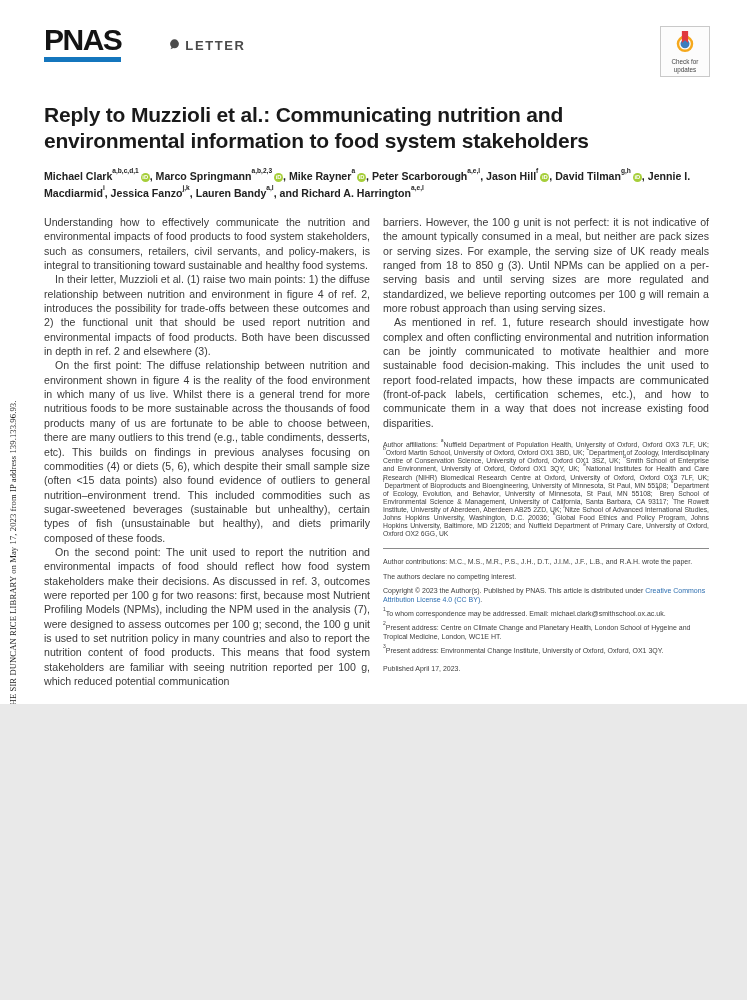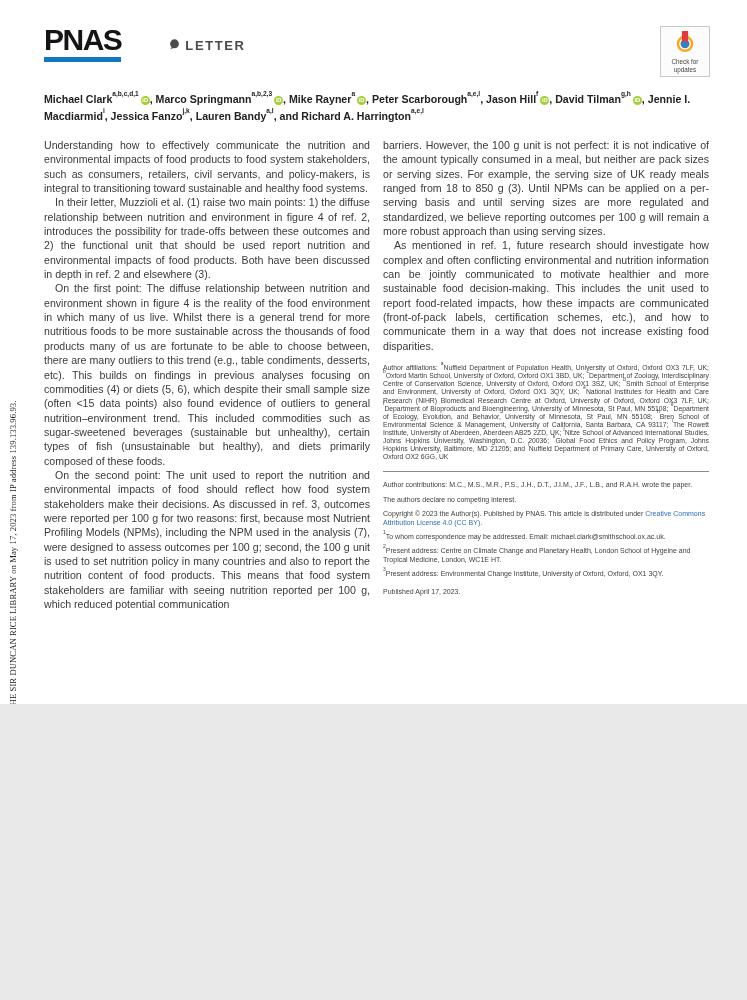--- a/index.html
+++ b/index.html
@@ -103,20 +103,21 @@
               <circle cx="12" cy="15" r="9" fill="#f5a81c"></circle>
               <circle cx="12" cy="15" r="6.3" fill="#ffffff"></circle>
               <circle cx="12" cy="15" r="4.9" fill="#3c7dbf"></circle>
               <path d="M8.6 1 h6.8 v13 l-3.4-2.8 -3.4 2.8 z" fill="#e0393e"></path>
             </svg></span>
         <span class="txt">Check for</span>
         <span class="txt">updates</span>
       </div>
     </div>
 
+    <h1 class="title">Reply to Muzzioli et al.: Communicating nutrition and environmental information to food system stakeholders</h1>
 
     <p class="authors"><span><span>Michael Clark</span><sup>a,b,c,d,1</sup><span class="orcid">iD</span><span>, </span></span><span><span>Marco Springmann</span><sup>a,b,2,3</sup><span class="orcid">iD</span><span>, </span></span><span><span>Mike Rayner</span><sup>a</sup><span class="orcid">iD</span><span>, </span></span><span><span>Peter Scarborough</span><sup>a,e,l</sup><span>, </span></span><span><span>Jason Hill</span><sup>f</sup><span class="orcid">iD</span><span>, </span></span><span><span>David Tilman</span><sup>g,h</sup><span class="orcid">iD</span><span>, </span></span><span><span>Jennie I. Macdiarmid</span><sup>i</sup><span>, </span></span><span><span>Jessica Fanzo</span><sup>j,k</sup><span>, </span></span><span><span>Lauren Bandy</span><sup>a,l</sup><span>, </span></span><span><span>and Richard A. Harrington</span><sup>a,e,l</sup></span></p>
 
     <div class="cols">
       <div class="col">
         <p>Understanding how to effectively communicate the nutrition and environmental impacts of food products to food system stakeholders, such as consumers, retailers, civil servants, and policy-makers, is integral to transitioning toward sustainable and healthy food systems.</p>
         <p class="indent">In their letter, Muzzioli et al. (1) raise two main points: 1) the diffuse relationship between nutrition and environment in figure 4 of ref. 2, introduces the possibility for trade-offs between these outcomes and 2) the functional unit that should be used report nutrition and environmental impacts of food products. Both have been discussed in depth in ref. 2 and elsewhere (3).</p>
         <p class="indent">On the first point: The diffuse relationship between nutrition and environment shown in figure 4 is the reality of the food environment in which many of us live. Whilst there is a general trend for more nutritious foods to be more sustainable across the thousands of food products many of us are fortunate to be able to choose between, there are many outliers to this trend (e.g., table condiments, desserts, etc). This builds on findings in previous analyses focusing on commodities (4) or diets (5, 6), which despite their small sample size (often &lt;15 data points) also found evidence of outliers to general nutrition–environment trend. This included commodities such as sugar-sweetened beverages (sustainable but unhealthy), certain types of fish (unsustainable but healthy), and diets primarily composed of these foods.</p>
         <p class="indent">On the second point: The unit used to report the nutrition and environmental impacts of food should reflect how food system stakeholders make their decisions. As discussed in ref. 3, outcomes were reported per 100 g for two reasons: first, because most Nutrient Profiling Models (NPMs), including the NPM used in the analysis (7), were designed to assess outcomes per 100 g; second, the 100 g unit is used to set nutrition policy in many countries and also to report the nutrition content of food products. This means that food system stakeholders are familiar with seeing nutrition reported per 100 g, which reduced potential communication</p>
       </div>

